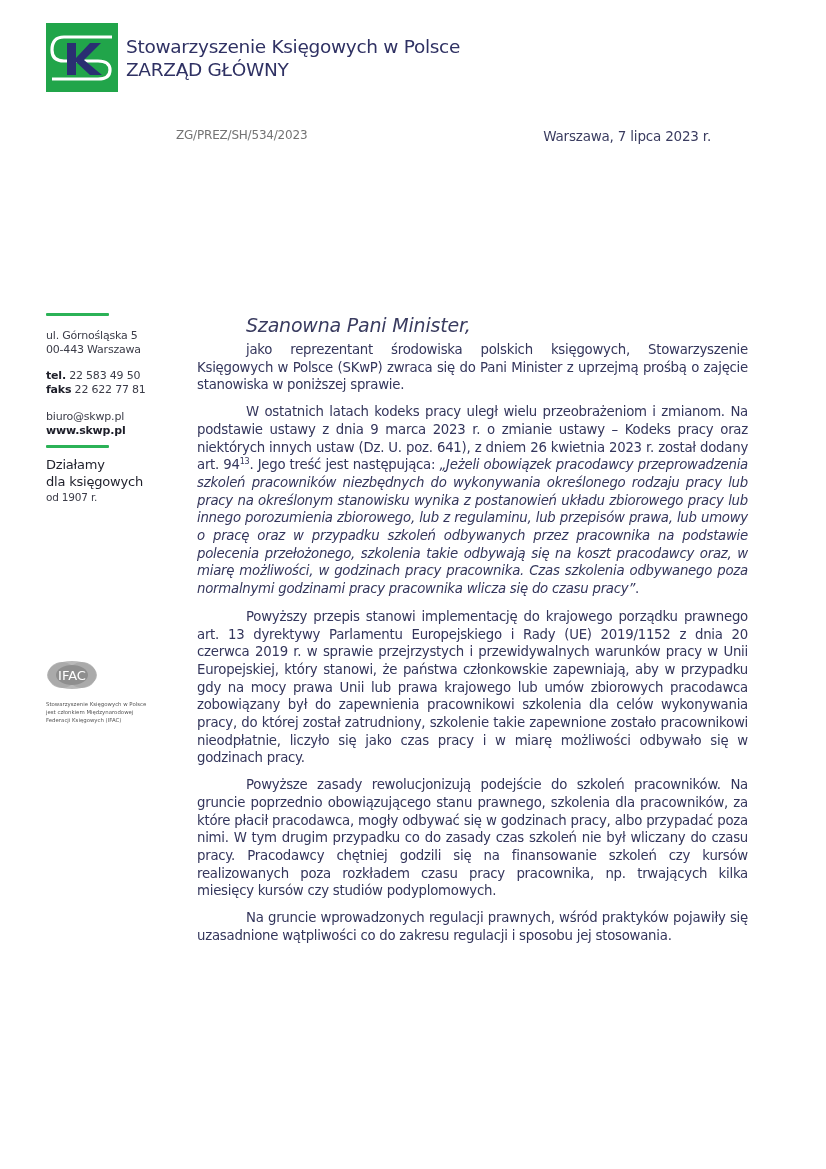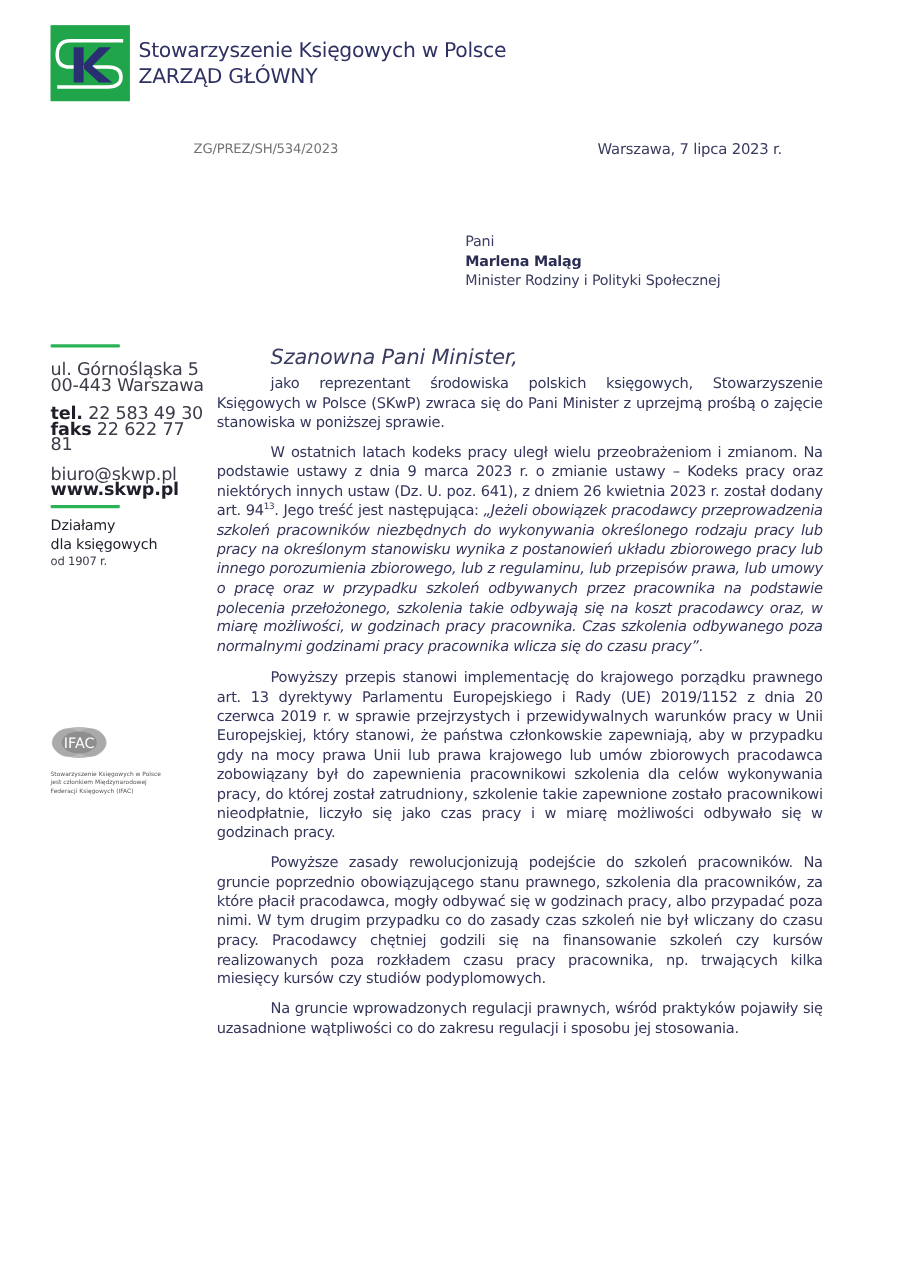--- a/index.html
+++ b/index.html
@@ -82,21 +82,21 @@
     }
     .sb-org {
       margin-top: 13px;
       font-size: 10.3px;
       line-height: 14px;
       font-weight: bold;
       color: #1e1f2a;
       letter-spacing: -0.2px;
     }
     .sb-addr, .sb-contact, .sb-web {
-      font-size: 16px;
+      font-size: 11px;
       line-height: 14px;
       color: #3b3c48;
       letter-spacing: -0.2px;
     }
     .sb-addr { margin-top: 13px; }
     .sb-contact { margin-top: 12px; }
     .sb-contact b { color: #1e1f2a; }
     .sb-web { margin-top: 13px; }
     .sb-web .www { font-weight: bold; color: #1e1f2a; }
     .green-rule.second { margin-top: 7px; }
@@ -175,34 +175,29 @@
   </div>
 
   <div class="org-title">
     <div>Stowarzyszenie Księgowych w Polsce</div>
     <div>ZARZĄD GŁÓWNY</div>
   </div>
 
   <div class="ref">ZG/PREZ/SH/534/2023</div>
   <div class="date">Warszawa, 7 lipca 2023 r.</div>
 
-  <div class="addressee">
-    <div>Pani</div>
-    <div class="name">Marlena Maląg</div>
-    <div>Minister Rodziny i Polityki Społecznej</div>
-  </div>
 
   <div class="sidebar">
     <div class="green-rule"></div>
     <div class="sb-addr">
       <div>ul. Górnośląska 5</div>
       <div>00-443 Warszawa</div>
     </div>
     <div class="sb-contact">
-      <div><b>tel.</b> <span>22 583 49 30</span></div>
+      <div><b>tel.</b> <span>22 583 49 50</span></div>
       <div><b>faks</b> <span>22 622 77 81</span></div>
     </div>
     <div class="sb-web">
       <div>biuro@skwp.pl</div>
       <div class="www">www.skwp.pl</div>
     </div>
     <div class="green-rule second"></div>
     <div class="motto">
       <div>Działamy</div>
       <div>dla księgowych</div>

